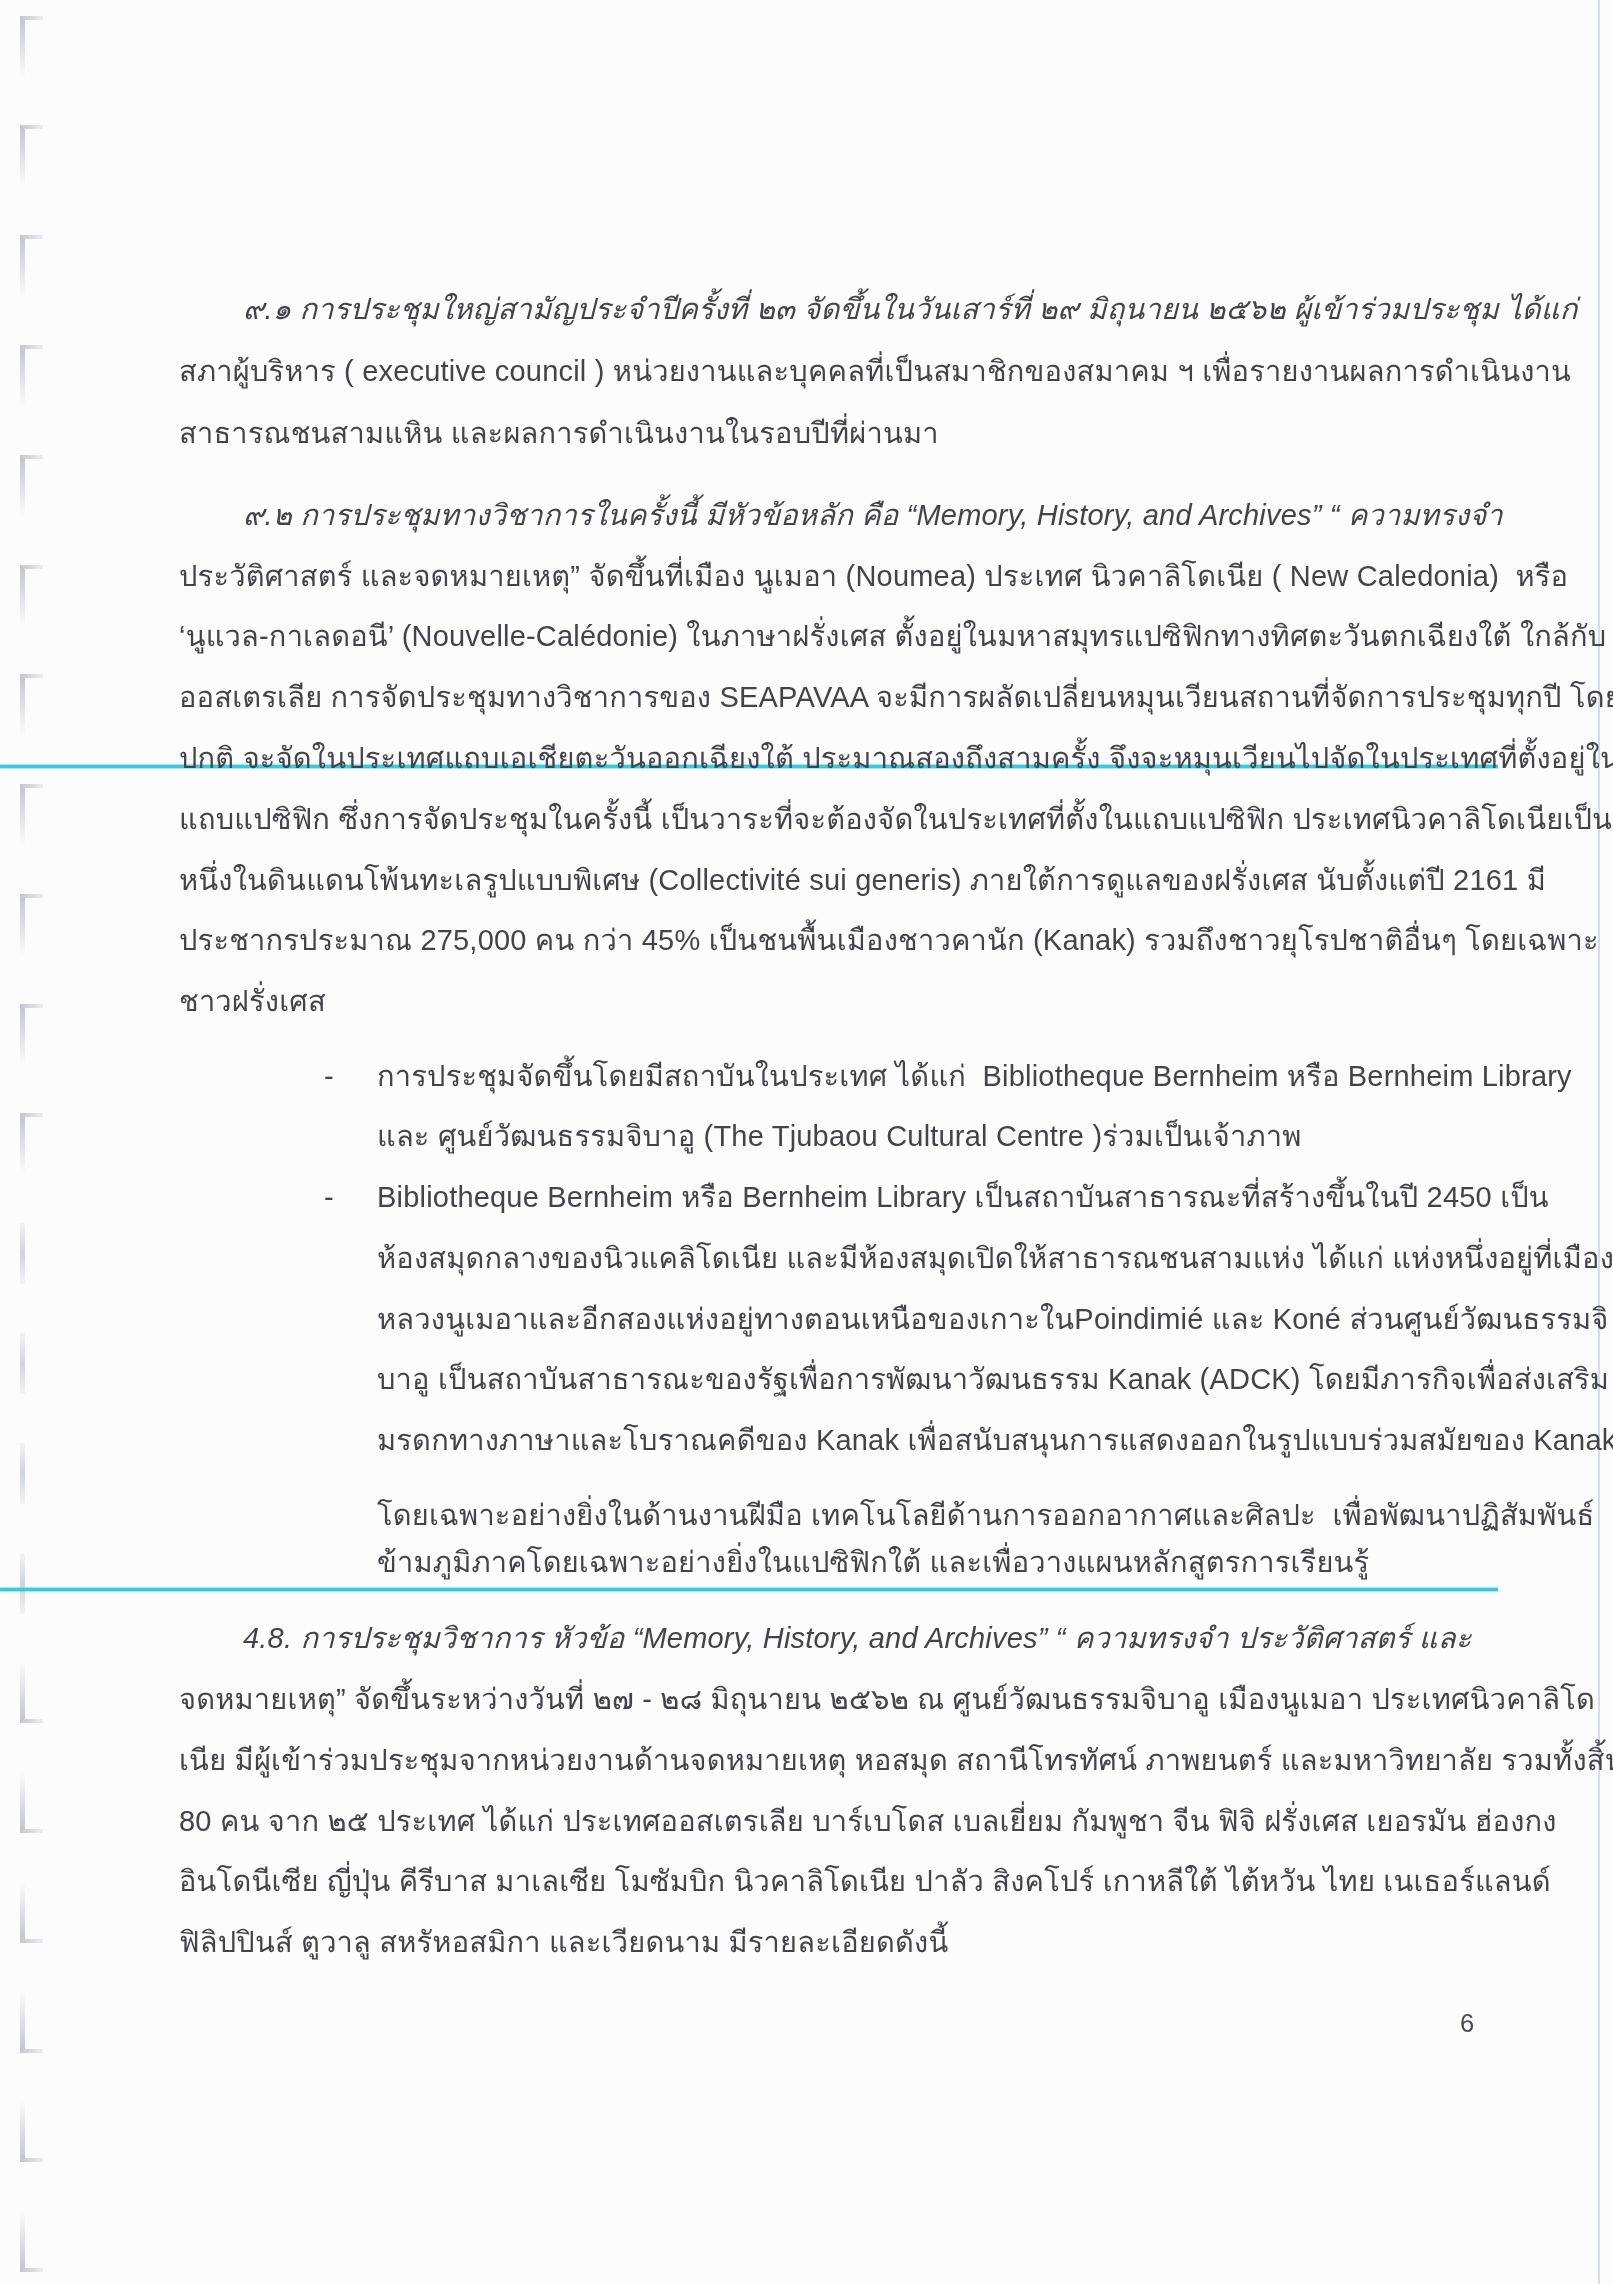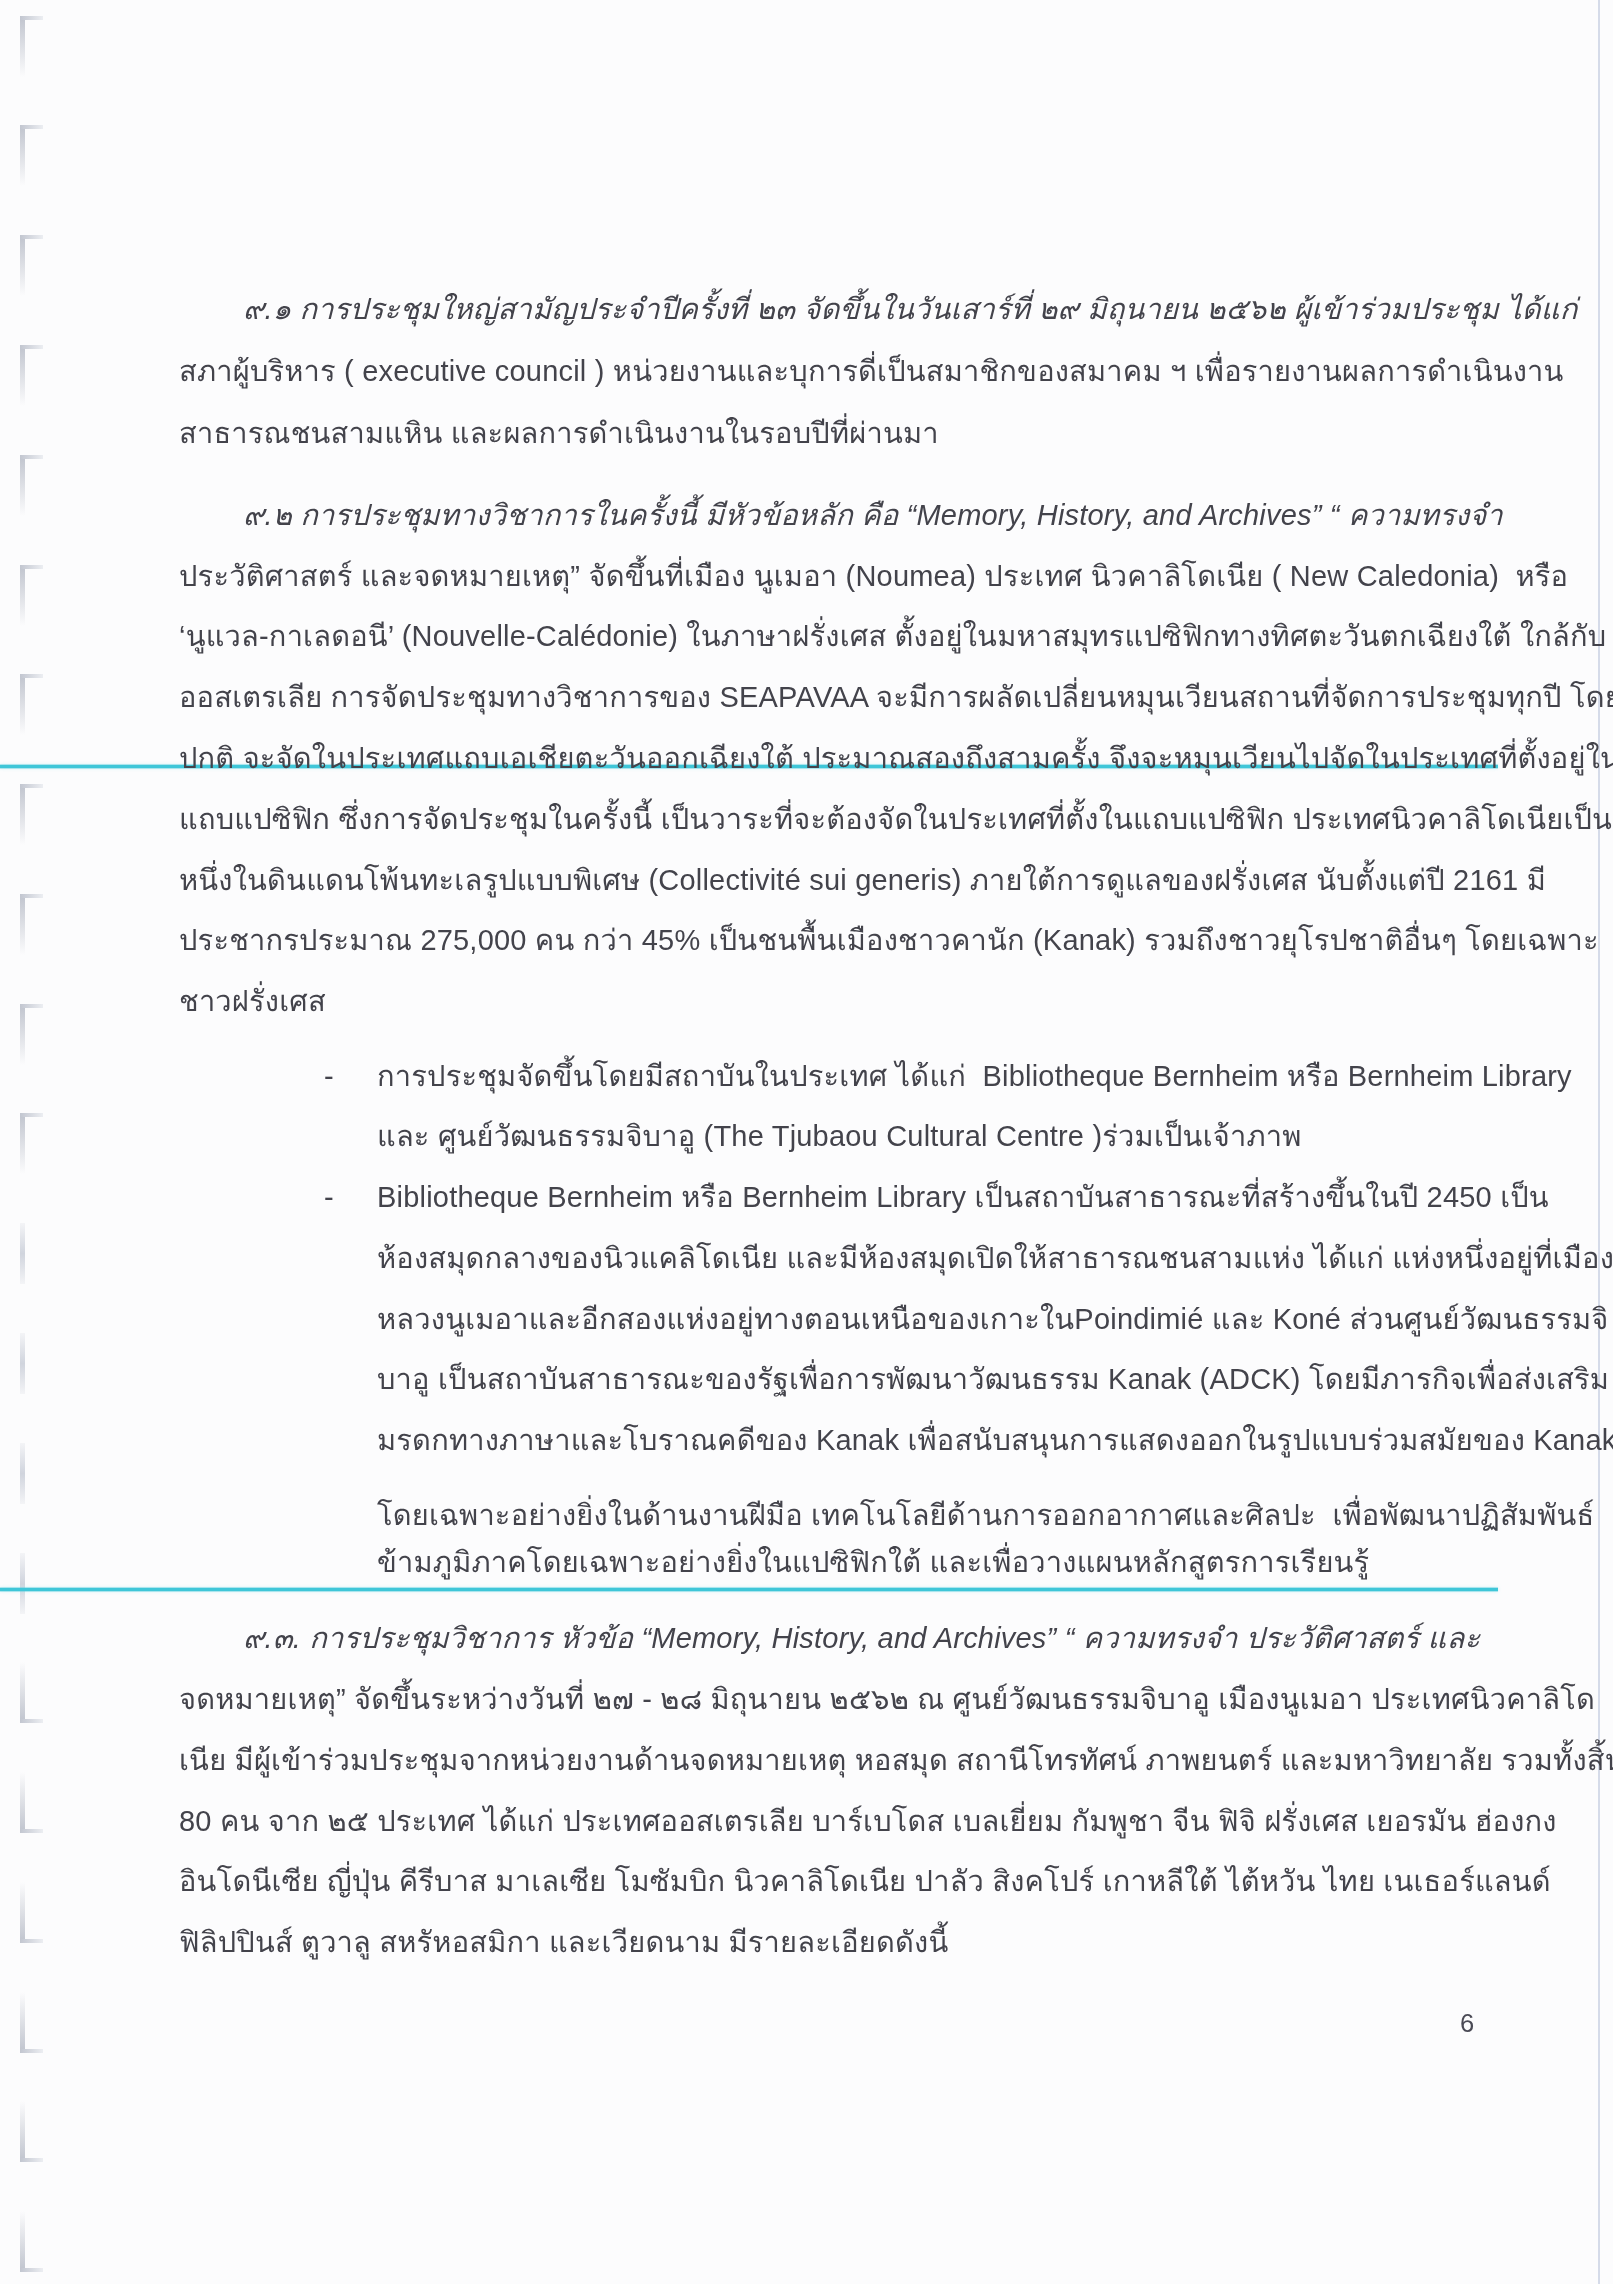--- a/index.html
+++ b/index.html
@@ -135,21 +135,21 @@
     </div>
 
   <div class="scan-line" style="top:765px"></div>
   <div class="scan-line" style="top:1588px"></div>
 
   <div class="edge-line"></div>
 
   <main>
 
     <div class="tl indent" style="top:290px">๙.๑ การประชุมใหญ่สามัญประจำปีครั้งที่ ๒๓ จัดขึ้นในวันเสาร์ที่ ๒๙ มิถุนายน ๒๕๖๒ ผู้เข้าร่วมประชุม ได้แก่</div>
-    <div class="tl" style="top:352px">สภาผู้บริหาร ( executive council ) หน่วยงานและบุการดี่เป็นสมาชิกของสมาคม ฯ เพื่อรายงานผลการดำเนินงาน</div>
+    <div class="tl" style="top:352px">สภาผู้บริหาร ( executive council ) หน่วยงานและบุคคลที่เป็นสมาชิกของสมาคม ฯ เพื่อรายงานผลการดำเนินงาน</div>
     <div class="tl" style="top:414px">สาธารณชนสามแหิน และผลการดำเนินงานในรอบปีที่ผ่านมา</div>
 
     <div class="tl indent" style="top:496px">๙.๒ การประชุมทางวิชาการในครั้งนี้ มีหัวข้อหลัก คือ “Memory, History, and Archives” “ ความทรงจำ</div>
     <div class="tl" style="top:557px">ประวัติศาสตร์ และจดหมายเหตุ” จัดขึ้นที่เมือง นูเมอา (Noumea) ประเทศ นิวคาลิโดเนีย ( New Caledonia)  หรือ</div>
     <div class="tl" style="top:617px">‘นูแวล-กาเลดอนี’ (Nouvelle-Calédonie) ในภาษาฝรั่งเศส ตั้งอยู่ในมหาสมุทรแปซิฟิกทางทิศตะวันตกเฉียงใต้ ใกล้กับ</div>
     <div class="tl" style="top:678px">ออสเตรเลีย การจัดประชุมทางวิชาการของ SEAPAVAA จะมีการผลัดเปลี่ยนหมุนเวียนสถานที่จัดการประชุมทุกปี โดย</div>
     <div class="tl" style="top:739px">ปกติ จะจัดในประเทศแถบเอเชียตะวันออกเฉียงใต้ ประมาณสองถึงสามครั้ง จึงจะหมุนเวียนไปจัดในประเทศที่ตั้งอยู่ใน</div>
     <div class="tl" style="top:800px">แถบแปซิฟิก ซึ่งการจัดประชุมในครั้งนี้ เป็นวาระที่จะต้องจัดในประเทศที่ตั้งในแถบแปซิฟิก ประเทศนิวคาลิโดเนียเป็น</div>
     <div class="tl" style="top:861px">หนึ่งในดินแดนโพ้นทะเลรูปแบบพิเศษ (Collectivité sui generis) ภายใต้การดูแลของฝรั่งเศส นับตั้งแต่ปี 2161 มี</div>
     <div class="tl" style="top:921px">ประชากรประมาณ 275,000 คน กว่า 45% เป็นชนพื้นเมืองชาวคานัก (Kanak) รวมถึงชาวยุโรปชาติอื่นๆ โดยเฉพาะ</div>
@@ -161,21 +161,21 @@
 
     <div class="tl bmark" style="top:1178px">-</div>
     <div class="tl btext" style="top:1178px">Bibliotheque Bernheim หรือ Bernheim Library เป็นสถาบันสาธารณะที่สร้างขึ้นในปี 2450 เป็น</div>
     <div class="tl btext" style="top:1239px">ห้องสมุดกลางของนิวแคลิโดเนีย และมีห้องสมุดเปิดให้สาธารณชนสามแห่ง ได้แก่ แห่งหนึ่งอยู่ที่เมือง</div>
     <div class="tl btext" style="top:1300px">หลวงนูเมอาและอีกสองแห่งอยู่ทางตอนเหนือของเกาะในPoindimié และ Koné ส่วนศูนย์วัฒนธรรมจิ</div>
     <div class="tl btext" style="top:1360px">บาอู เป็นสถาบันสาธารณะของรัฐเพื่อการพัฒนาวัฒนธรรม Kanak (ADCK) โดยมีภารกิจเพื่อส่งเสริม</div>
     <div class="tl btext" style="top:1421px">มรดกทางภาษาและโบราณคดีของ Kanak เพื่อสนับสนุนการแสดงออกในรูปแบบร่วมสมัยของ Kanak</div>
     <div class="tl btext" style="top:1496px">โดยเฉพาะอย่างยิ่งในด้านงานฝีมือ เทคโนโลยีด้านการออกอากาศและศิลปะ  เพื่อพัฒนาปฏิสัมพันธ์</div>
     <div class="tl btext" style="top:1543px">ข้ามภูมิภาคโดยเฉพาะอย่างยิ่งในแปซิฟิกใต้ และเพื่อวางแผนหลักสูตรการเรียนรู้</div>
 
-    <div class="tl indent" style="top:1619px">๙.๓. การประชุมวิชาการ หัวข้อ “Memory, History, and Archives” “ ความทรงจำ ประวัติศาสตร์ และ</div>
+    <div class="tl indent" style="top:1619px">4.8. การประชุมวิชาการ หัวข้อ “Memory, History, and Archives” “ ความทรงจำ ประวัติศาสตร์ และ</div>
     <div class="tl" style="top:1680px">จดหมายเหตุ” จัดขึ้นระหว่างวันที่ ๒๗ - ๒๘ มิถุนายน ๒๕๖๒ ณ ศูนย์วัฒนธรรมจิบาอู เมืองนูเมอา ประเทศนิวคาลิโด</div>
     <div class="tl" style="top:1741px">เนีย มีผู้เข้าร่วมประชุมจากหน่วยงานด้านจดหมายเหตุ หอสมุด สถานีโทรทัศน์ ภาพยนตร์ และมหาวิทยาลัย รวมทั้งสิ้น</div>
     <div class="tl" style="top:1802px">80 คน จาก ๒๕ ประเทศ ได้แก่ ประเทศออสเตรเลีย บาร์เบโดส เบลเยี่ยม กัมพูชา จีน ฟิจิ ฝรั่งเศส เยอรมัน ฮ่องกง</div>
     <div class="tl" style="top:1862px">อินโดนีเซีย ญี่ปุ่น คีรีบาส มาเลเซีย โมซัมบิก นิวคาลิโดเนีย ปาลัว สิงคโปร์ เกาหลีใต้ ไต้หวัน ไทย เนเธอร์แลนด์</div>
     <div class="tl" style="top:1923px">ฟิลิปปินส์ ตูวาลู สหรัหอสมิกา และเวียดนาม มีรายละเอียดดังนี้</div>
 
   </main>
 
   <div class="page-number">6</div>
 </div>

